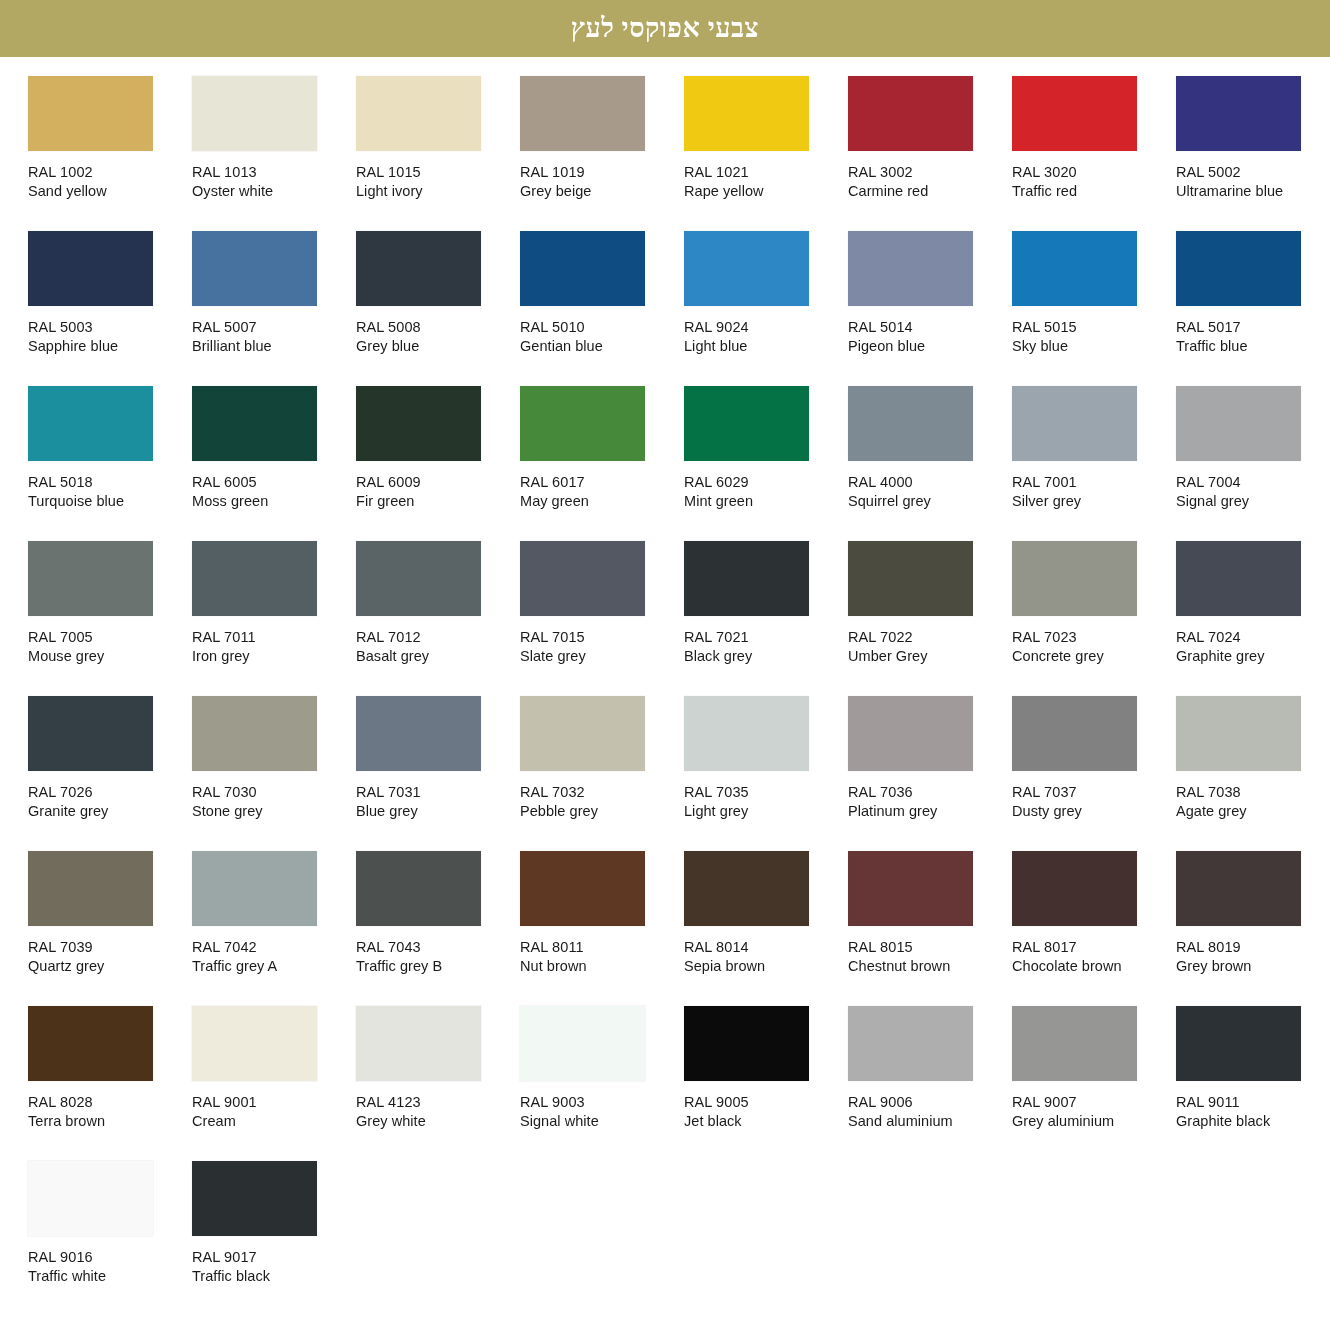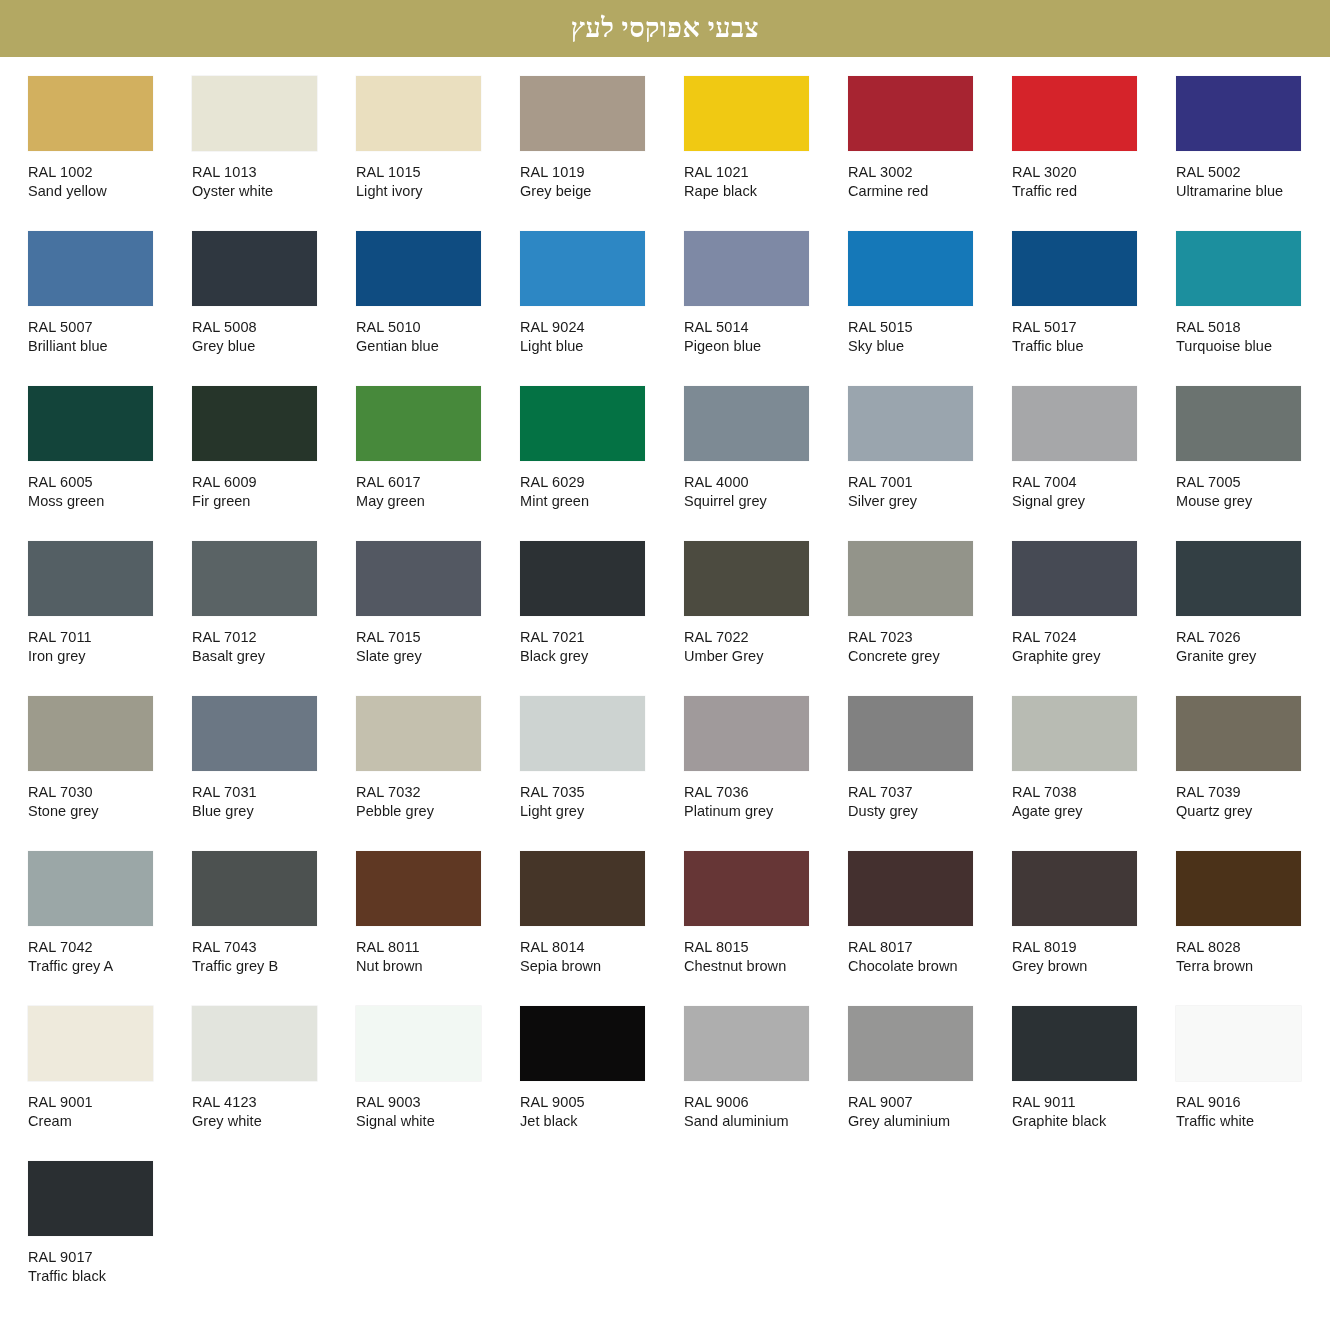--- a/index.html
+++ b/index.html
@@ -115,21 +115,21 @@
           <div class="chip" style="background: rgb(168, 154, 138);"></div>
           <div class="caption">
             <span class="code">RAL 1019</span>
             <span class="cname">Grey beige</span>
           </div>
         </div>
         <div class="cell">
           <div class="chip" style="background: rgb(240, 201, 19);"></div>
           <div class="caption">
             <span class="code">RAL 1021</span>
-            <span class="cname">Rape black</span>
+            <span class="cname">Rape yellow</span>
           </div>
         </div>
         <div class="cell">
           <div class="chip" style="background: rgb(167, 36, 49);"></div>
           <div class="caption">
             <span class="code">RAL 3002</span>
             <span class="cname">Carmine red</span>
           </div>
         </div>
         <div class="cell">
@@ -140,20 +140,27 @@
           </div>
         </div>
         <div class="cell">
           <div class="chip" style="background: rgb(52, 51, 128);"></div>
           <div class="caption">
             <span class="code">RAL 5002</span>
             <span class="cname">Ultramarine blue</span>
           </div>
         </div>
         <div class="cell">
+          <div class="chip" style="background: rgb(38, 51, 80);"></div>
+          <div class="caption">
+            <span class="code">RAL 5003</span>
+            <span class="cname">Sapphire blue</span>
+          </div>
+        </div>
+        <div class="cell">
           <div class="chip" style="background: rgb(71, 114, 160);"></div>
           <div class="caption">
             <span class="code">RAL 5007</span>
             <span class="cname">Brilliant blue</span>
           </div>
         </div>
         <div class="cell">
           <div class="chip" style="background: rgb(47, 55, 64);"></div>
           <div class="caption">
             <span class="code">RAL 5008</span>

